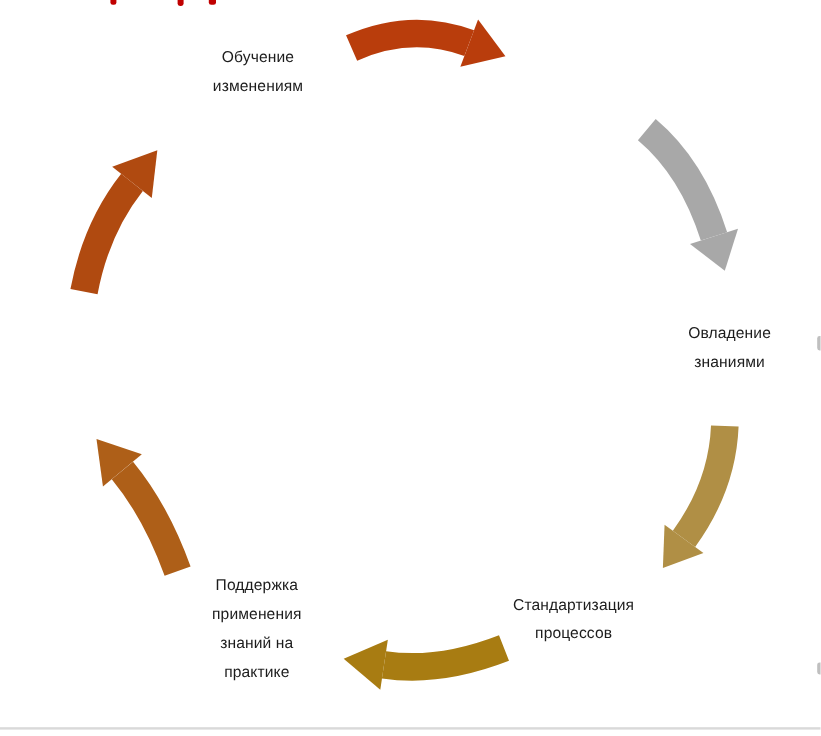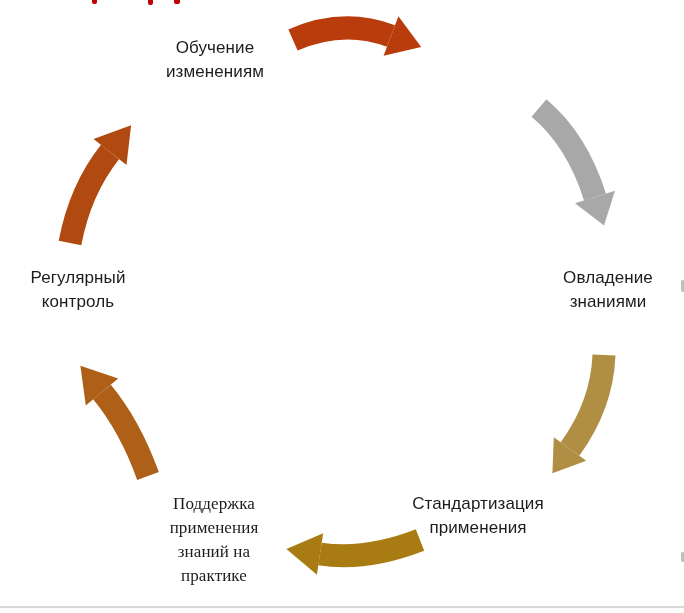--- a/index.html
+++ b/index.html
@@ -2,34 +2,34 @@
 <html><head>
 <meta charset="utf-8">
 <style>
   html,body{margin:0;padding:0;background:#ffffff;}
   #stage{
     position:relative;width:684px;height:613px;overflow:hidden;background:#ffffff;
     font-family:"Liberation Sans",sans-serif;
   }
   .node{
     position:absolute;text-align:center;
-    font-size:17px;line-height:24px;white-space:pre-line;
+    font-size:13px;line-height:24px;white-space:pre-line;
     letter-spacing:0.1px;
   }
   .arrow{position:absolute;overflow:visible;}
   .arrow path{fill:none;stroke-linecap:butt;}
   .frag{position:absolute;top:0;height:4px;border-radius:0 0 2px 2px;}
   .sliver{position:absolute;width:3px;border-radius:2px 0 0 2px;right:0;}
   .divider{position:absolute;left:0;width:684px;height:2px;}
   
   .n-training{left:100px;top:36px;width:230px;}
   .n-audit{left:408px;top:34px;width:140px;}
   .n-mastery{left:528px;top:266px;width:160px;}
   .n-standardization{left:385px;top:492px;width:186px;}
-  .n-support{left:128px;top:492px;width:172px;font-family:Liberation Serif, serif;}
+  .n-support{left:128px;top:476px;width:172px;}
   .n-control{left:3px;top:266px;width:150px;}
   
   .a-top{left:283px;top:6px;}
   .a-right-upper{left:515px;top:95px;}
   .a-right-lower{left:518px;top:345px;}
   .a-bottom{left:268px;top:514px;}
   .a-left-lower{left:52px;top:338px;}
   .a-left-upper{left:52px;top:108px;}
   .f1{left:92px;width:5px;}
   .f2{left:148px;width:5px;height:5px;}
@@ -45,27 +45,25 @@
 
   <div class="frag f1" style="background: rgb(192, 0, 0);"></div>
   <div class="frag f2" style="background: rgb(192, 0, 0);"></div>
   <div class="frag f3" style="background: rgb(192, 0, 0);"></div>
 
   <div class="node n-training">Обучение
 изменениям</div>
   <div class="node n-mastery">Овладение
 знаниями</div>
   <div class="node n-standardization">Стандартизация
-применения</div>
+процессов</div>
   <div class="node n-support">Поддержка
 применения
 знаний на
 практике</div>
-  <div class="node n-control">Регулярный
-контроль</div>
 
   <svg class="arrow a-top" width="150" height="66" viewBox="0 0 150 66">
     <path d="M 10,34 Q 60,12 108,30" stroke-width="23" stroke="#B93D0C"></path>
     <polygon points="100.6,49.7 115.4,10.3 138.2,40.9" fill="#B93D0C"></polygon>
   </svg>
 
   <svg class="arrow a-right-upper" width="130" height="150" viewBox="0 0 130 150">
     <path d="M 24,13 Q 62,45 80,102" stroke-width="23" stroke="#A8A8A8"></path>
     <polygon points="60,108.3 100,95.7 89,130.6" fill="#A8A8A8"></polygon>
   </svg>

